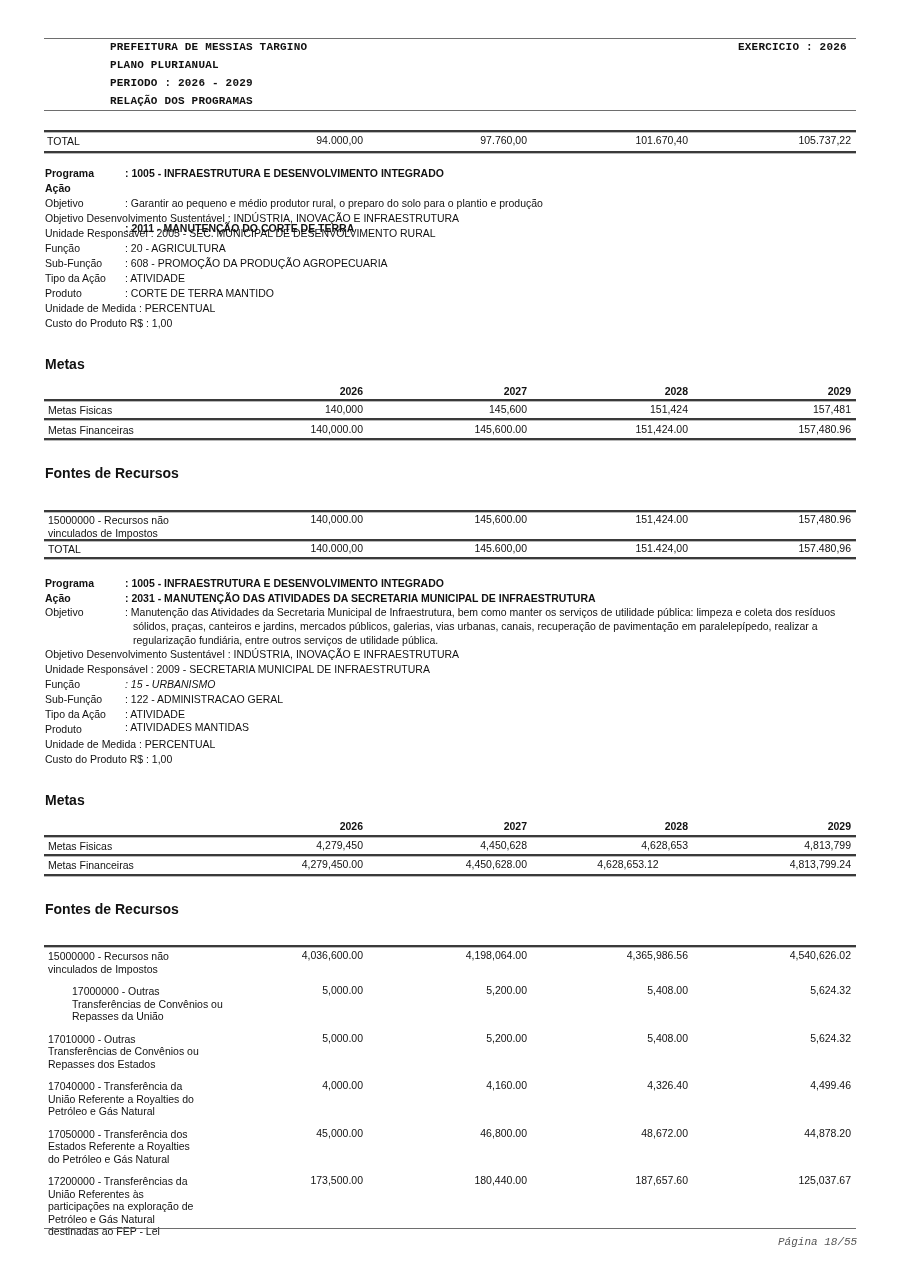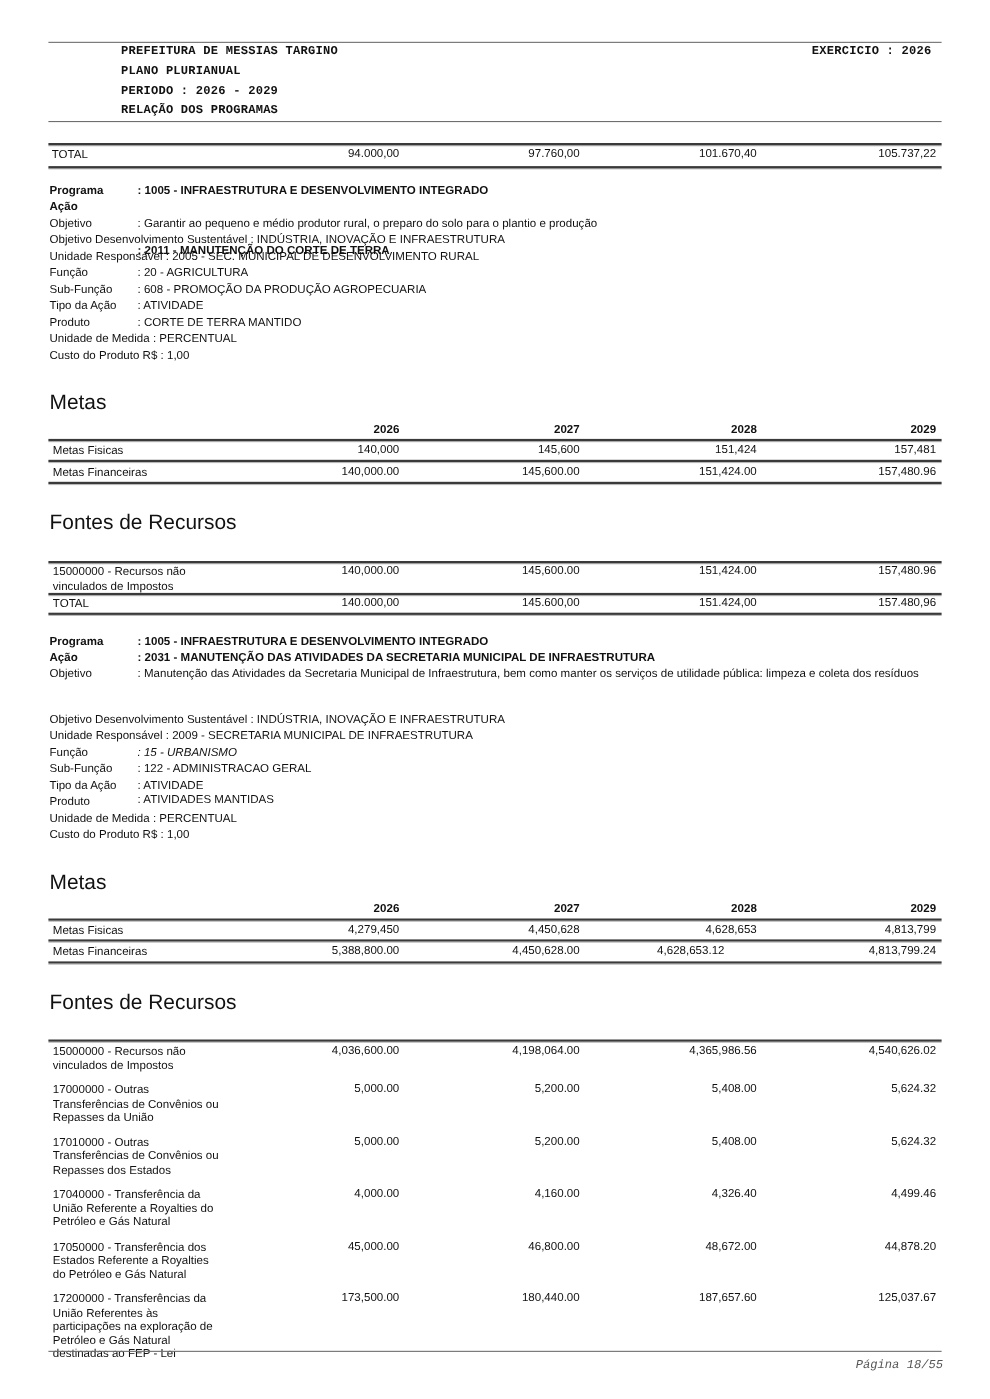--- a/index.html
+++ b/index.html
@@ -5,21 +5,21 @@
   html, body { margin: 0; padding: 0; background: #ffffff; }
   body { width: 900px; height: 1272px; position: relative; overflow: hidden; color: #111; font-family: "Liberation Sans", sans-serif; }
   .abs { position: absolute; }
   .mono { font-family: "Liberation Mono", monospace; font-weight: bold; font-size: 11px; letter-spacing: 0.2px; }
   .rule { position: absolute; left: 44px; width: 812px; height: 0; border-top: 1.5px solid #6e6e6e; }
   .rule.thick { border-top: 2px solid #3a3a3a; box-shadow: 0 1px 0 #b8b8b8; }
   .txt { font-size: 10.5px; line-height: 15px; white-space: nowrap; }
   .bold { font-weight: bold; }
   .lbl { position: absolute; left: 45px; }
   .val { position: absolute; left: 125px; }
-  .sec { font-size: 19px; font-weight: normal; position: absolute; left: 45px; }
+  .sec { font-size: 14px; font-weight: bold; position: absolute; left: 45px; }
   .num { position: absolute; text-align: right; width: 120px; font-size: 10.5px; white-space: nowrap; }
   .c1 { left: 243px; } .c2 { left: 407px; } .c3 { left: 568px; } .c4 { left: 731px; }
   .yr { font-weight: bold; }
   .rowlbl { position: absolute; left: 48px; font-size: 10.5px; line-height: 12.5px; width: 160px; }
   .footer { font-family: "Liberation Mono", monospace; font-style: italic; font-size: 11px; color: #555; }
 </style>
 </head>
 <body>
 
 <div class="rule" style="top:38px;"></div>
@@ -97,20 +97,22 @@
 </section>
 
 <section>
   <div class="txt lbl bold" style="top:576px;">Programa</div>
   <div class="txt val bold" style="top:576px;">: 1005 - INFRAESTRUTURA E DESENVOLVIMENTO INTEGRADO</div>
   <div class="txt lbl bold" style="top:591px;">Ação</div>
   <div class="txt val bold" style="top:591px;">: 2031 - MANUTENÇÃO DAS ATIVIDADES DA SECRETARIA MUNICIPAL DE INFRAESTRUTURA</div>
   <div class="txt lbl" style="top:605px;">Objetivo</div>
   <div class="txt val" style="top:605px; line-height:14px;">
     <div>: Manutenção das Atividades da Secretaria Municipal de Infraestrutura, bem como manter os serviços de utilidade pública: limpeza e coleta dos resíduos</div>
+    <div style="padding-left:8px;">sólidos, praças, canteiros e jardins, mercados públicos, galerias, vias urbanas, canais, recuperação de pavimentação em paralelepípedo, realizar a</div>
+    <div style="padding-left:8px;">regularização fundiária, entre outros serviços de utilidade pública.</div>
   </div>
   <div class="txt lbl" style="top:647px;">Objetivo Desenvolvimento Sustentável : INDÚSTRIA, INOVAÇÃO E INFRAESTRUTURA</div>
   <div class="txt lbl" style="top:662px;">Unidade Responsável : 2009 - SECRETARIA MUNICIPAL DE INFRAESTRUTURA</div>
   <div class="txt lbl" style="top:677px;">Função</div>
   <div class="txt val" style="top:677px;font-style:italic;">: 15 - URBANISMO</div>
   <div class="txt lbl" style="top:692px;">Sub-Função</div>
   <div class="txt val" style="top:692px;">: 122 - ADMINISTRACAO GERAL</div>
   <div class="txt lbl" style="top:707px;">Tipo da Ação</div>
   <div class="txt val" style="top:707px;">: ATIVIDADE</div>
   <div class="txt lbl" style="top:722px;">Produto</div>
@@ -124,38 +126,38 @@
   <div class="num c3 yr" style="top:820px;">2028</div>
   <div class="num c4 yr" style="top:820px;">2029</div>
   <div class="rule thick" style="top:835px;"></div>
   <div class="rowlbl" style="top:840px;">Metas Fisicas</div>
   <div class="num c1" style="top:839px;">4,279,450</div>
   <div class="num c2" style="top:839px;">4,450,628</div>
   <div class="num c3" style="top:839px;">4,628,653</div>
   <div class="num c4" style="top:839px;">4,813,799</div>
   <div class="rule thick" style="top:854px;"></div>
   <div class="rowlbl" style="top:859px;">Metas Financeiras</div>
-  <div class="num c1" style="top:858px;">5,388,800.00</div>
+  <div class="num c1" style="top:858px;">4,279,450.00</div>
   <div class="num c2" style="top:858px;">4,450,628.00</div>
   <div class="num c3" style="top:858px;text-align:center;">4,628,653.12</div>
   <div class="num c4" style="top:858px;">4,813,799.24</div>
   <div class="rule thick" style="top:874px;"></div>
 
   <div class="sec" style="top:901px;">Fontes de Recursos</div>
   <div class="rule thick" style="top:945px;"></div>
   <div id="fontes2">
       <div class="rowlbl" style="top: 950px;">
         <div>15000000 - Recursos não</div>
         <div>vinculados de Impostos</div>
       </div>
       <div class="num c1" style="top: 949px;">4,036,600.00</div>
       <div class="num c2" style="top: 949px;">4,198,064.00</div>
       <div class="num c3" style="top: 949px;">4,365,986.56</div>
       <div class="num c4" style="top: 949px;">4,540,626.02</div>
-      <div class="rowlbl" style="top: 985px;">
+      <div class="rowlbl" style="top: 985px; margin-left: 24px;">
         <div>17000000 - Outras</div>
         <div>Transferências de Convênios ou</div>
         <div>Repasses da União</div>
       </div>
       <div class="num c1" style="top: 984px;">5,000.00</div>
       <div class="num c2" style="top: 984px;">5,200.00</div>
       <div class="num c3" style="top: 984px;">5,408.00</div>
       <div class="num c4" style="top: 984px;">5,624.32</div>
       <div class="rowlbl" style="top: 1032.5px;">
         <div>17010000 - Outras</div>

